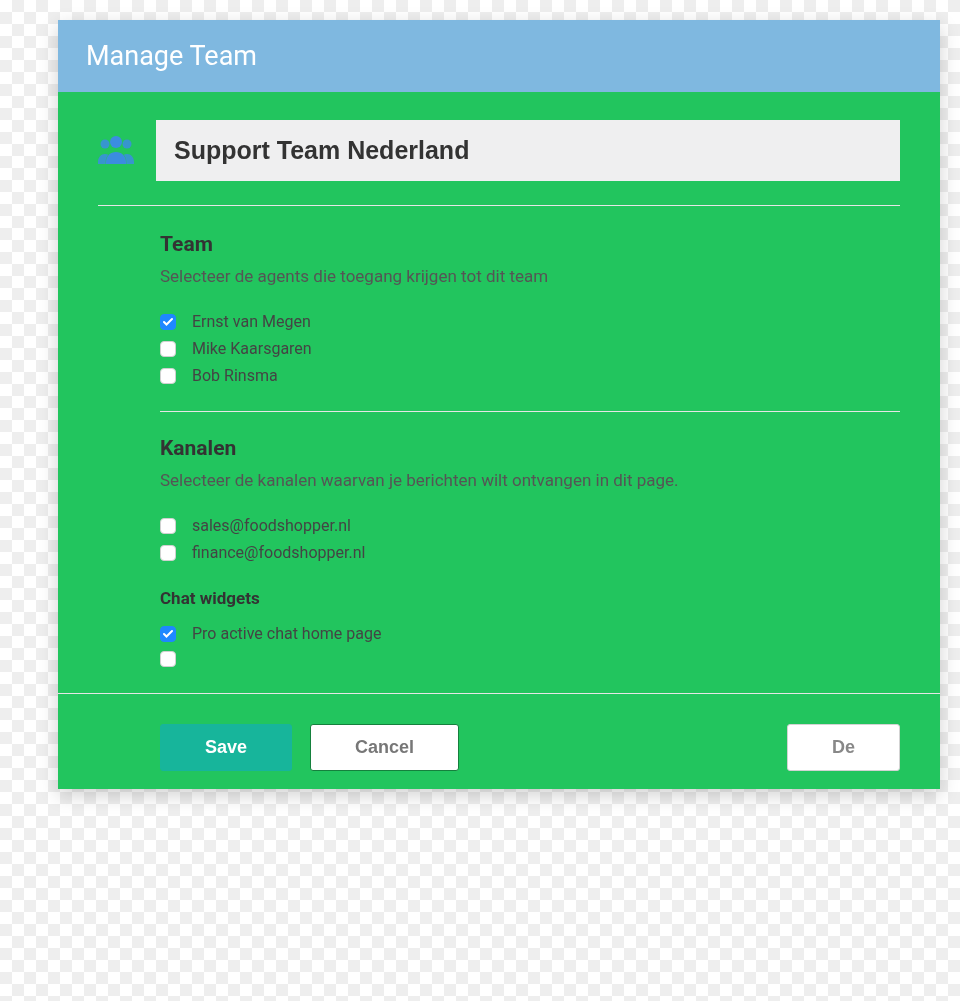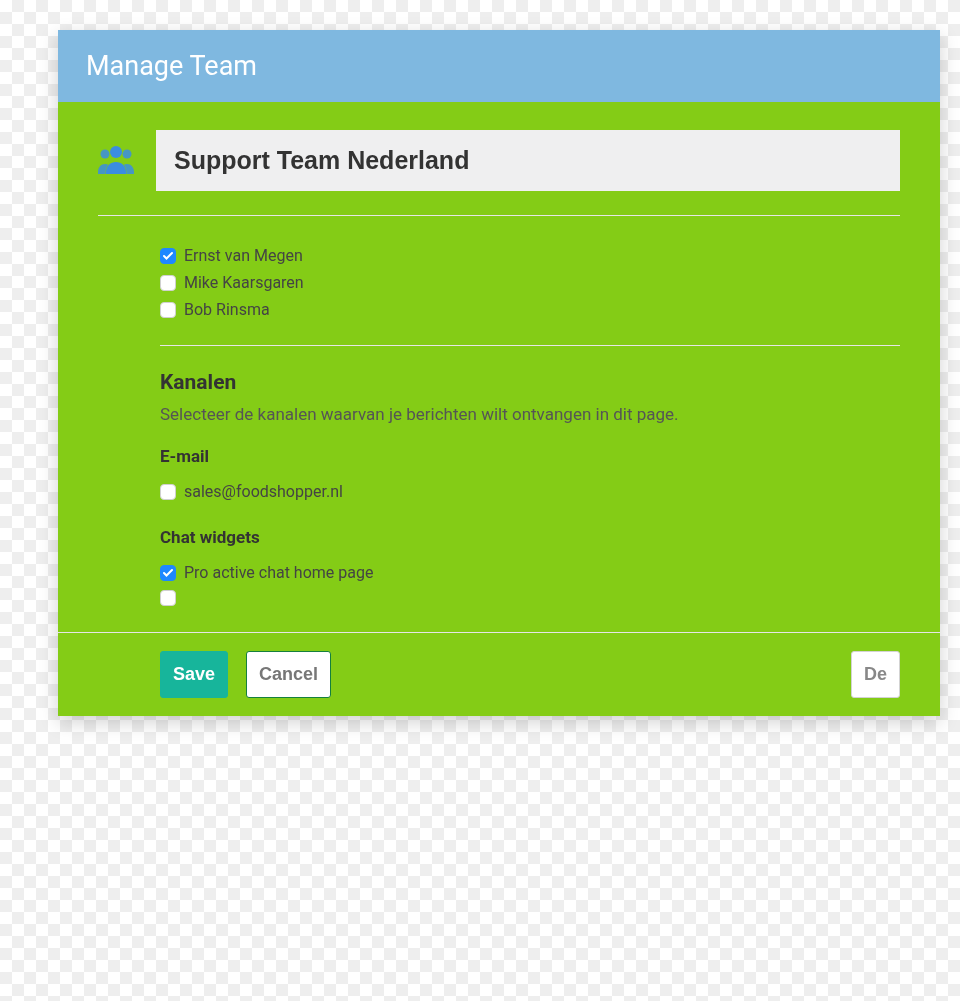--- a/index.html
+++ b/index.html
@@ -10,23 +10,23 @@
       linear-gradient(-45deg, #eee 25%, transparent 25%),
       linear-gradient(45deg, transparent 75%, #eee 75%),
       linear-gradient(-45deg, transparent 75%, #eee 75%);
     background-size: 24px 24px;
     background-position: 0 0, 0 12px, 12px -12px, -12px 0px;
     background-color: #fff;
   }
   .modal {
     position: absolute;
     left: 58px;
-    top: 30px;
+    top: 20px;
     width: 882px; 
-    background: #84cc16;
+    background: #22c55e;
     box-shadow: 0 6px 18px rgba(0,0,0,0.18);
     overflow: hidden;
   }
   .modal-header {
     background: #7fb8e0;
     color: #fff;
     padding: 20px 28px;
     font-size: 27px;
     font-weight: 400;
   }
@@ -54,21 +54,21 @@
   }
   .hr { border: none; border-top: 1px solid #e6e6e6; margin: 10px 0 26px 0; }
   .hr.tight { margin: 22px 0 24px 0; }
   .content-col { padding-left: 62px; }
   .section-title { font-size: 21px; font-weight: 700; color: #333; margin-bottom: 10px; }
   .section-desc { font-size: 17px; color: #555; margin-bottom: 22px; }
   .subhead { font-size: 17px; font-weight: 700; color: #333; margin-bottom: 12px; margin-top: 4px; }
   .check-row {
     display: flex;
     align-items: center;
-    gap: 8px;
+    gap: 16px;
     font-size: 16px;
     color: #444;
     padding: 4px 0;
     cursor: pointer;
   }
   .cb {
     width: 16px; height: 16px;
     border-radius: 4px;
     border: 1.5px solid #d0d0d0;
     background: #fff;
@@ -87,23 +87,24 @@
     border-top: 1px solid #e6e6e6;
     padding: 18px 40px 18px 102px;
     display: flex;
     gap: 18px;
     align-items: center;
     margin-top: 14px;
   }
   .btn {
     font-size: 18px;
     font-weight: 600;
-    padding: 12px 12px;
+    padding: 12px 44px;
     border-radius: 3px;
     cursor: pointer;
+    margin-top: 12px;
   }
   .btn-primary {
     background: #17b59b;
     color: #fff;
     border: 1px solid #17b59b;
   }
   .btn-secondary {
     background: #fff;
     color: #777;
     border: 1px solid #15803d;
@@ -136,20 +137,22 @@
           <path d="M36 28c0-4.5-3-8-7-8-1.2 0-2.3.3-3.3.8 1.6 1.8 2.6 4.3 2.6 7.2v2H36z" opacity="0.85"></path>
         </svg>
       </span>
       <input class="team-name-input" type="text" value="Support Team Nederland" style="">
     </div>
 
     <hr class="hr">
 
     <div class="content-col">
 
+      <div class="section-title">Team</div>
+      <div class="section-desc">Selecteer de agents die toegang krijgen tot dit team</div>
 
       <div class="check-row">
         <span class="cb checked">
             <svg width="10" height="10" viewBox="0 0 10 10">
               <path d="M1 5l2.5 2.5L9 2" stroke="#fff" stroke-width="2" fill="none" stroke-linecap="round"></path>
             </svg>
           </span>
         <span>Ernst van Megen</span>
       </div>
       <div class="check-row">
@@ -159,24 +162,27 @@
       <div class="check-row">
         <span class="cb"></span>
         <span>Bob Rinsma</span>
       </div>
 
       <hr class="hr tight">
 
       <div class="section-title">Kanalen</div>
       <div class="section-desc">Selecteer de kanalen waarvan je berichten wilt ontvangen in dit page.</div>
 
-      <div class="subhead">E-mail</div>
       <div class="check-row">
         <span class="cb"></span>
         <span>sales@foodshopper.nl</span>
+      </div>
+      <div class="check-row">
+        <span class="cb"></span>
+        <span>finance@foodshopper.nl</span>
       </div>
 
       <div class="subhead" style="margin-top:22px">Chat widgets</div>
       <div class="check-row">
         <span class="cb checked">
             <svg width="10" height="10" viewBox="0 0 10 10">
               <path d="M1 5l2.5 2.5L9 2" stroke="#fff" stroke-width="2" fill="none" stroke-linecap="round"></path>
             </svg>
           </span>
         <span>Pro active chat home page</span>

